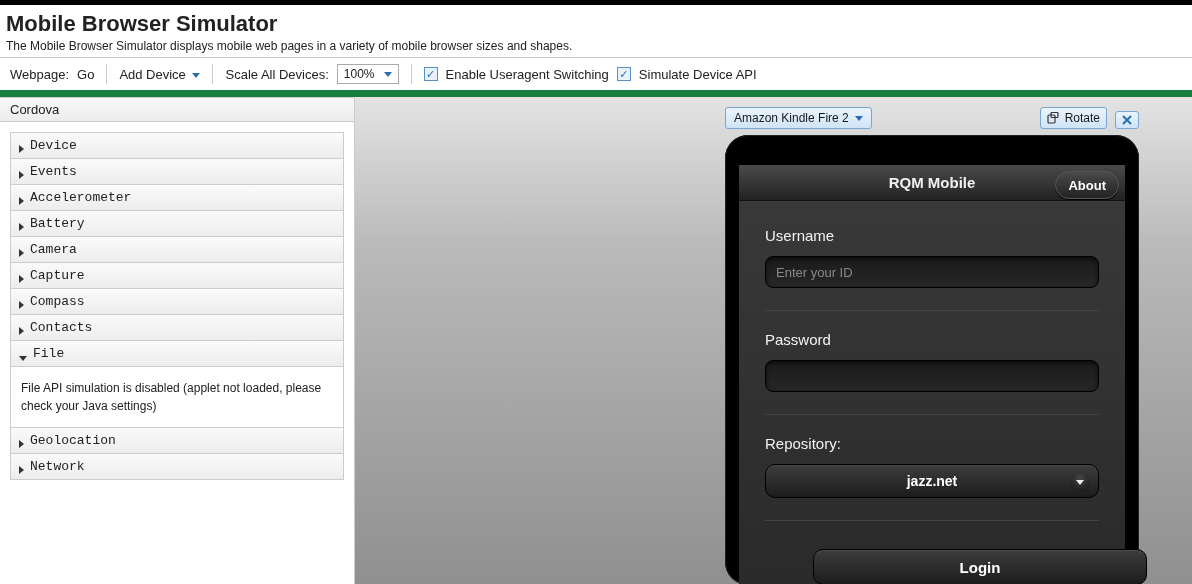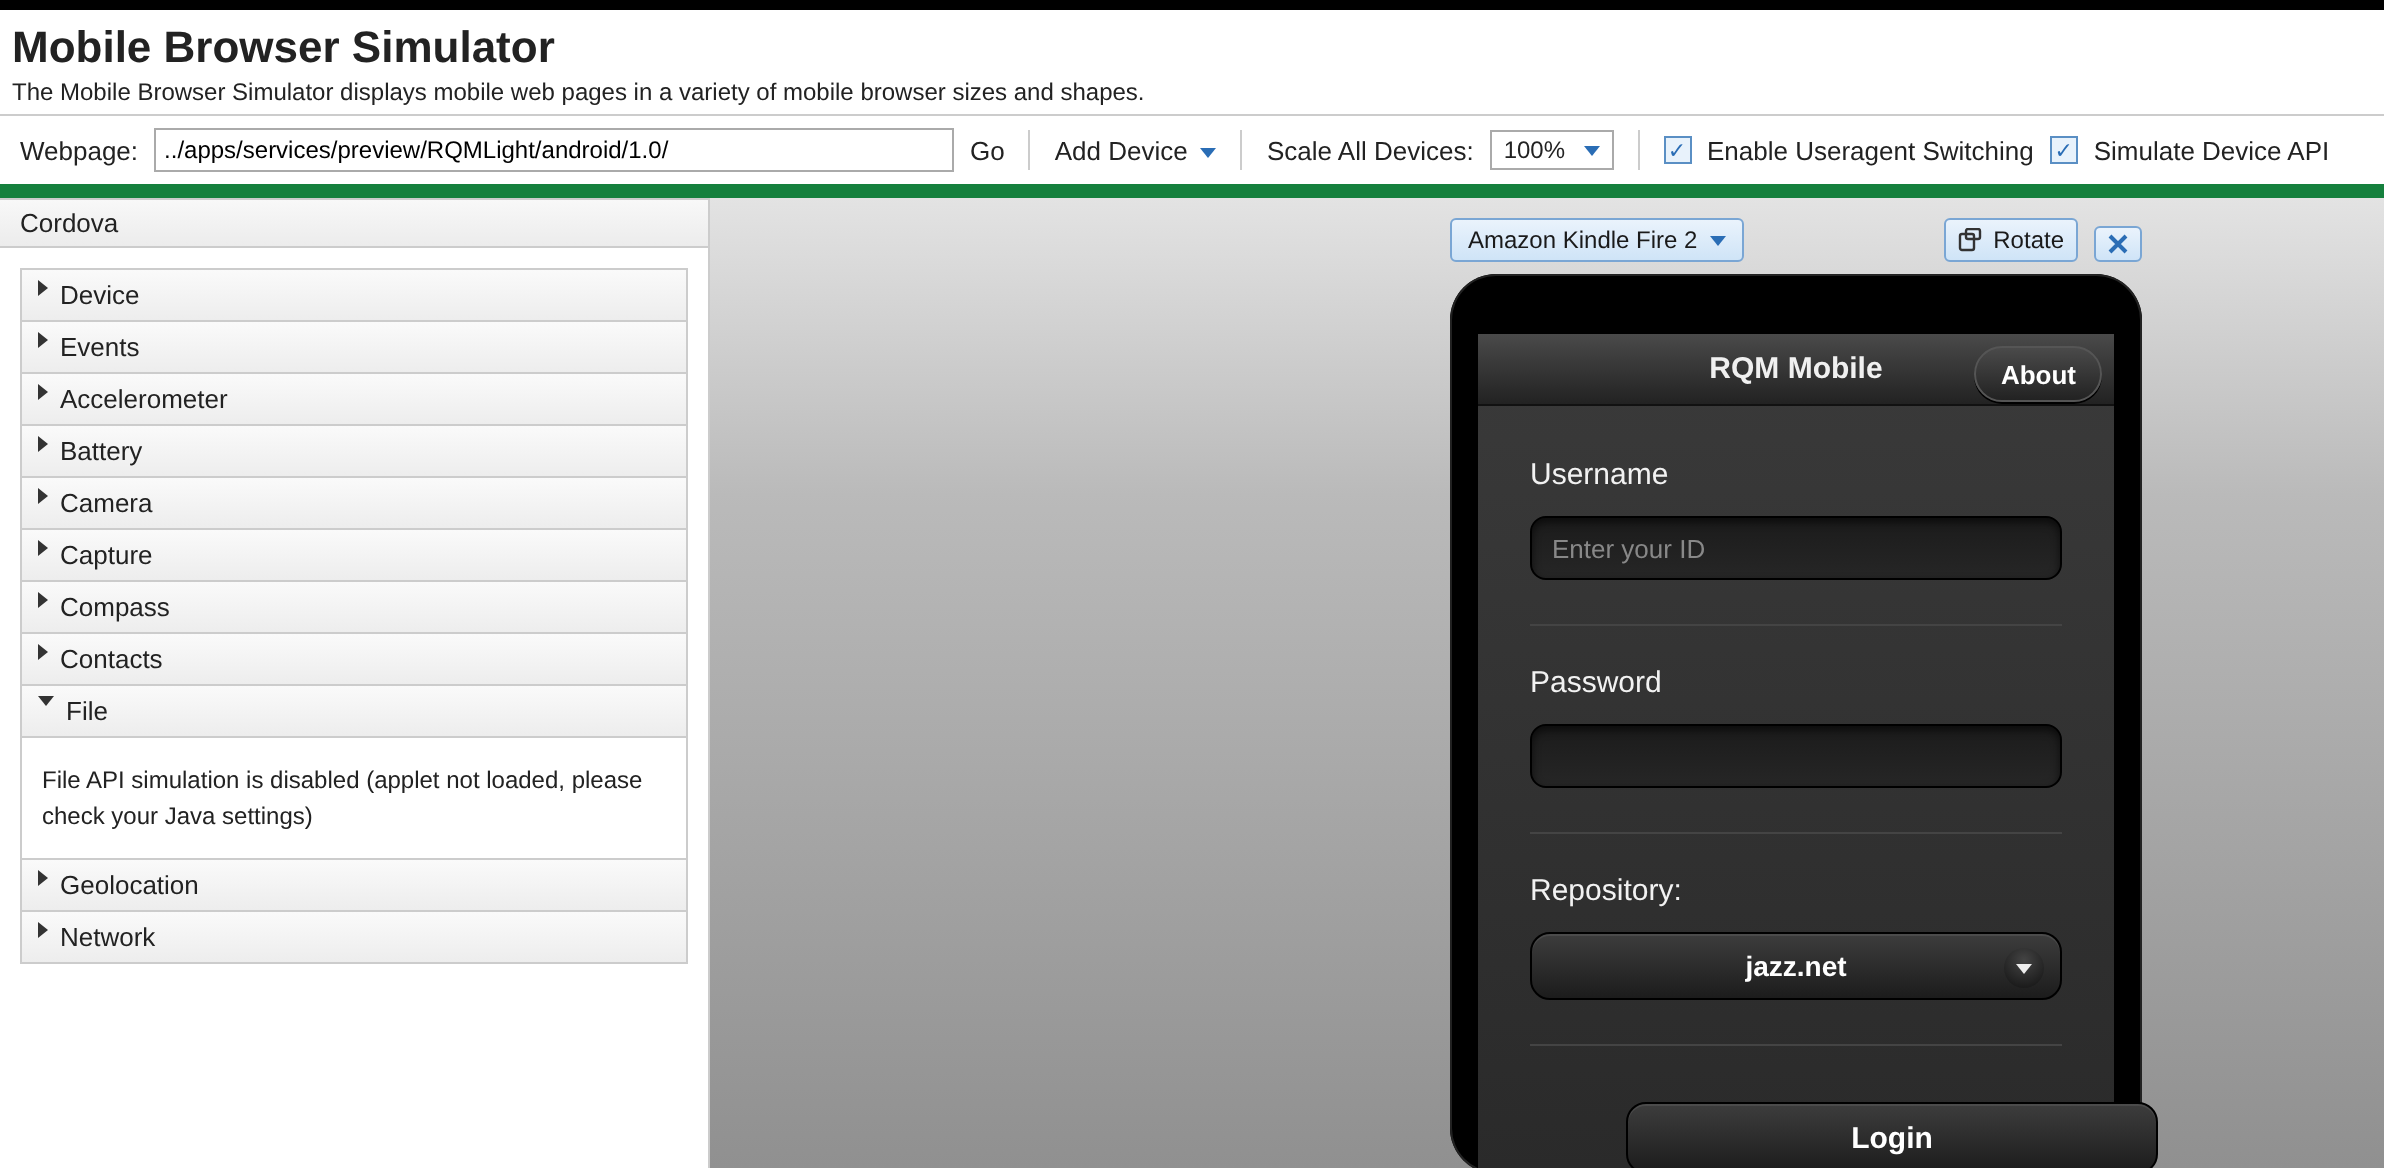--- a/index.html
+++ b/index.html
@@ -14,34 +14,34 @@
   .toolbar-link { color: #222; cursor: pointer; font-size: 13px; }
   .vsep { width: 1px; height: 20px; background: #ccc; margin: 0 4px; }
   .dd-arrow { display: inline-block; width: 0; height: 0; border-left: 4px solid transparent; border-right: 4px solid transparent; border-top: 5px solid #2a6db5; vertical-align: middle; margin-left: 3px; }
   .scale-box { border: 1px solid #aaa; padding: 2px 6px; display: inline-flex; align-items: center; gap: 6px; font-size: 12px; background: #fff; justify-content: space-between; }
   .chk { width: 14px; height: 14px; border: 1px solid #5a8fc4; background: #e8f2fb; display: inline-flex; align-items: center; justify-content: center; font-size: 11px; color: #2a6db5; }
   .chk::after { content: "✓"; }
   .main { display: flex; height: calc(584px - 5px - 50px - 36px); }
   .sidebar { width: 355px; border-right: 1px solid #ccc; background: #fff; display: flex; flex-direction: column; }
   .panel-title { border: 1px solid #ccc; border-left: none; border-right: none; background: linear-gradient(#f8f8f8,#ececec); padding: 4px 10px; font-size: 13px; }
   .cordova-box { border: 1px solid #ccc; margin: 10px; }
-  .acc-item { border-top: 1px solid #ccc; background: linear-gradient(#fafafa,#ededed); padding: 5px 8px; font-size: 13px; cursor: pointer; display: flex; align-items: flex-start; gap: 6px; }
+  .acc-item { border-top: 1px solid #ccc; background: linear-gradient(#fafafa,#ededed); padding: 5px 8px; font-size: 13px; cursor: pointer; display: flex; align-items: flex-end; gap: 6px; font-family: Liberation Mono, monospace; }
   .acc-item:first-child { border-top: none; }
   .tri-right { display: inline-block; width: 0; height: 0; border-top: 4px solid transparent; border-bottom: 4px solid transparent; border-left: 5px solid #333; }
   .tri-down { display: inline-block; width: 0; height: 0; border-left: 4px solid transparent; border-right: 4px solid transparent; border-top: 5px solid #333; }
   .acc-content { padding: 12px 10px; font-size: 12px; line-height: 1.5; background: #fff; border-top: 1px solid #ccc; }
   .stage { flex: 1; background: linear-gradient(#e3e3e3 0%, #bababa 30%, #8f8f8f 100%); position: relative; overflow: hidden; }
   .device-wrap { position: absolute; left: 370px; top: 10px; }
   .device-toolbar { display: flex; align-items: flex-end; gap: 8px; margin-bottom: 6px; }
   .pill-btn { border: 1px solid #7aa6d4; background: linear-gradient(#eaf3fc,#cfe4f7); padding: 3px 8px; border-radius: 3px; font-size: 12px; display: inline-flex; align-items: center; gap: 6px; cursor: pointer; color: #1a1a1a; }
   .pill-btn.small { padding: 3px 6px; }
   .pill-dd { display: inline-block; width: 0; height: 0; border-left: 4px solid transparent; border-right: 4px solid transparent; border-top: 5px solid #2a6db5; }
   .rotate-icon svg, .close-icon svg { display: block; }
   .flex-spacer { flex: 1; }
-  .device-frame { width: 346px; height: 450px; background: #000; border-radius: 23px; padding: 30px 14px 0 14px; box-shadow: inset 0 0 0 1px #222; }
+  .device-frame { width: 414px; height: 450px; background: #000; border-radius: 23px; padding: 30px 14px 0 14px; box-shadow: inset 0 0 0 1px #222; }
   .device-screen { width: 100%; height: 100%; background: linear-gradient(#3a3a3a,#2a2a2a); display: flex; flex-direction: column; }
   .app-header { height: 40px; background: linear-gradient(#4a4a4a,#222); display: flex; align-items: center; justify-content: center; position: relative; border-bottom: 1px solid #111; }
   .app-header-title { color: #f0f0f0; font-size: 15px; font-weight: bold; }
   .about-btn { position: absolute; right: 6px; top: 6px; height: 28px; padding: 0 12px; border-radius: 14px; background: linear-gradient(#4a4a4a,#222); color: #fff; font-size: 13px; display: flex; align-items: center; border: 1px solid #555; box-shadow: 0 1px 0 #000; cursor: pointer; font-weight: bold; }
   .app-body { flex: 1; padding: 20px 26px 0 26px; display: flex; flex-direction: column; gap: 12px; }
   .field-label { color: #f2f2f2; font-size: 15px; margin-top: 6px; }
   .dark-input { width: 100%; height: 32px; background: linear-gradient(#1b1b1b,#262626); border: 1px solid #000; border-radius: 8px; color: #ddd; padding: 0 10px; font-size: 13px; box-shadow: inset 0 2px 4px rgba(0,0,0,.6); }
   .dark-input::placeholder { color: #888; }
   .hr-dark { border: none; border-top: 1px solid #444; margin: 10px 0 2px 0; }
   .repo-select { width: 100%; height: 34px; background: linear-gradient(#3d3d3d,#1c1c1c); border: 1px solid #000; border-radius: 10px; color: #fff; display: flex; align-items: center; justify-content: center; position: relative; font-size: 14px; cursor: pointer; box-shadow: inset 0 1px 0 rgba(255,255,255,.08); font-weight: bold; }
@@ -54,21 +54,20 @@
 
 <div class="topbar-black"></div>
 
 <div class="header">
   <h1>Mobile Browser Simulator</h1>
   <div class="subtitle">The Mobile Browser Simulator displays mobile web pages in a variety of mobile browser sizes and shapes.</div>
 </div>
 
 <div class="toolbar">
   <label>Webpage:</label>
-  <input class="url-input" value="../apps/services/preview/RQMLight/android/1.0/" style="">
   <span class="toolbar-link">Go</span>
   <div class="vsep"></div>
   <span class="toolbar-link">
     <span>Add Device</span>
     <span class="dd-arrow"></span>
   </span>
   <div class="vsep"></div>
   <span>Scale All Devices:</span>
   <span class="scale-box">
     <span>100%</span>

